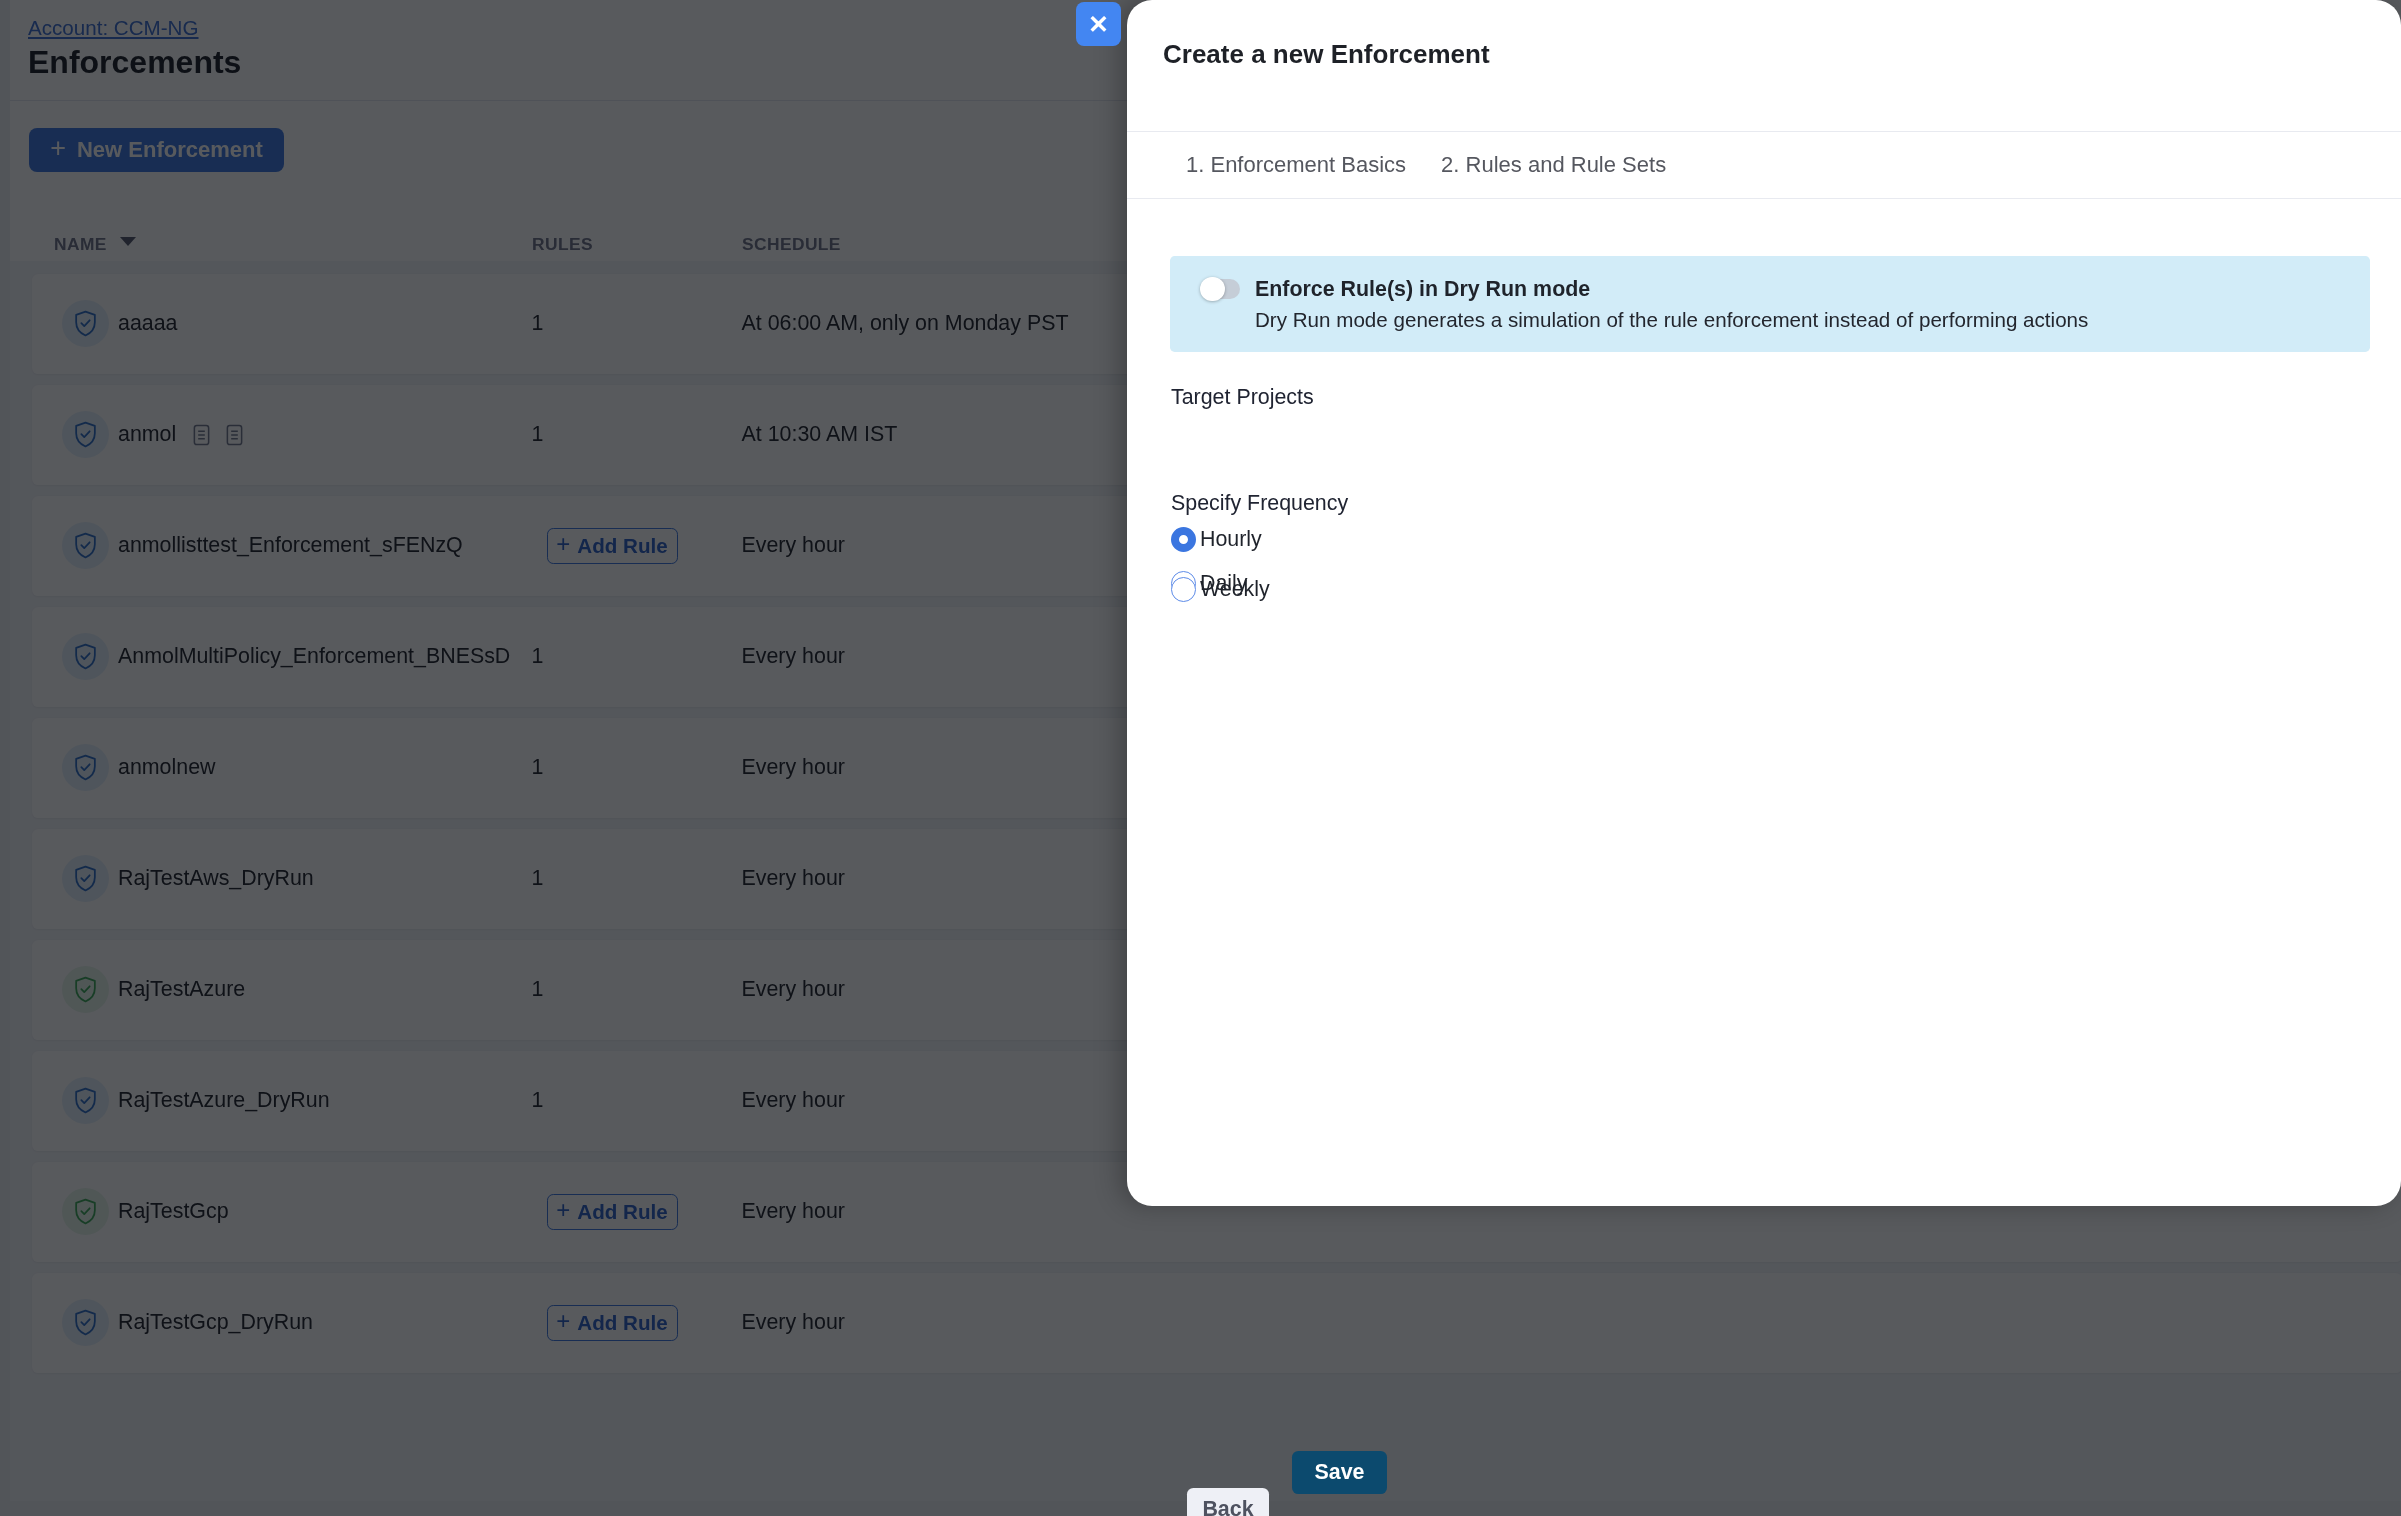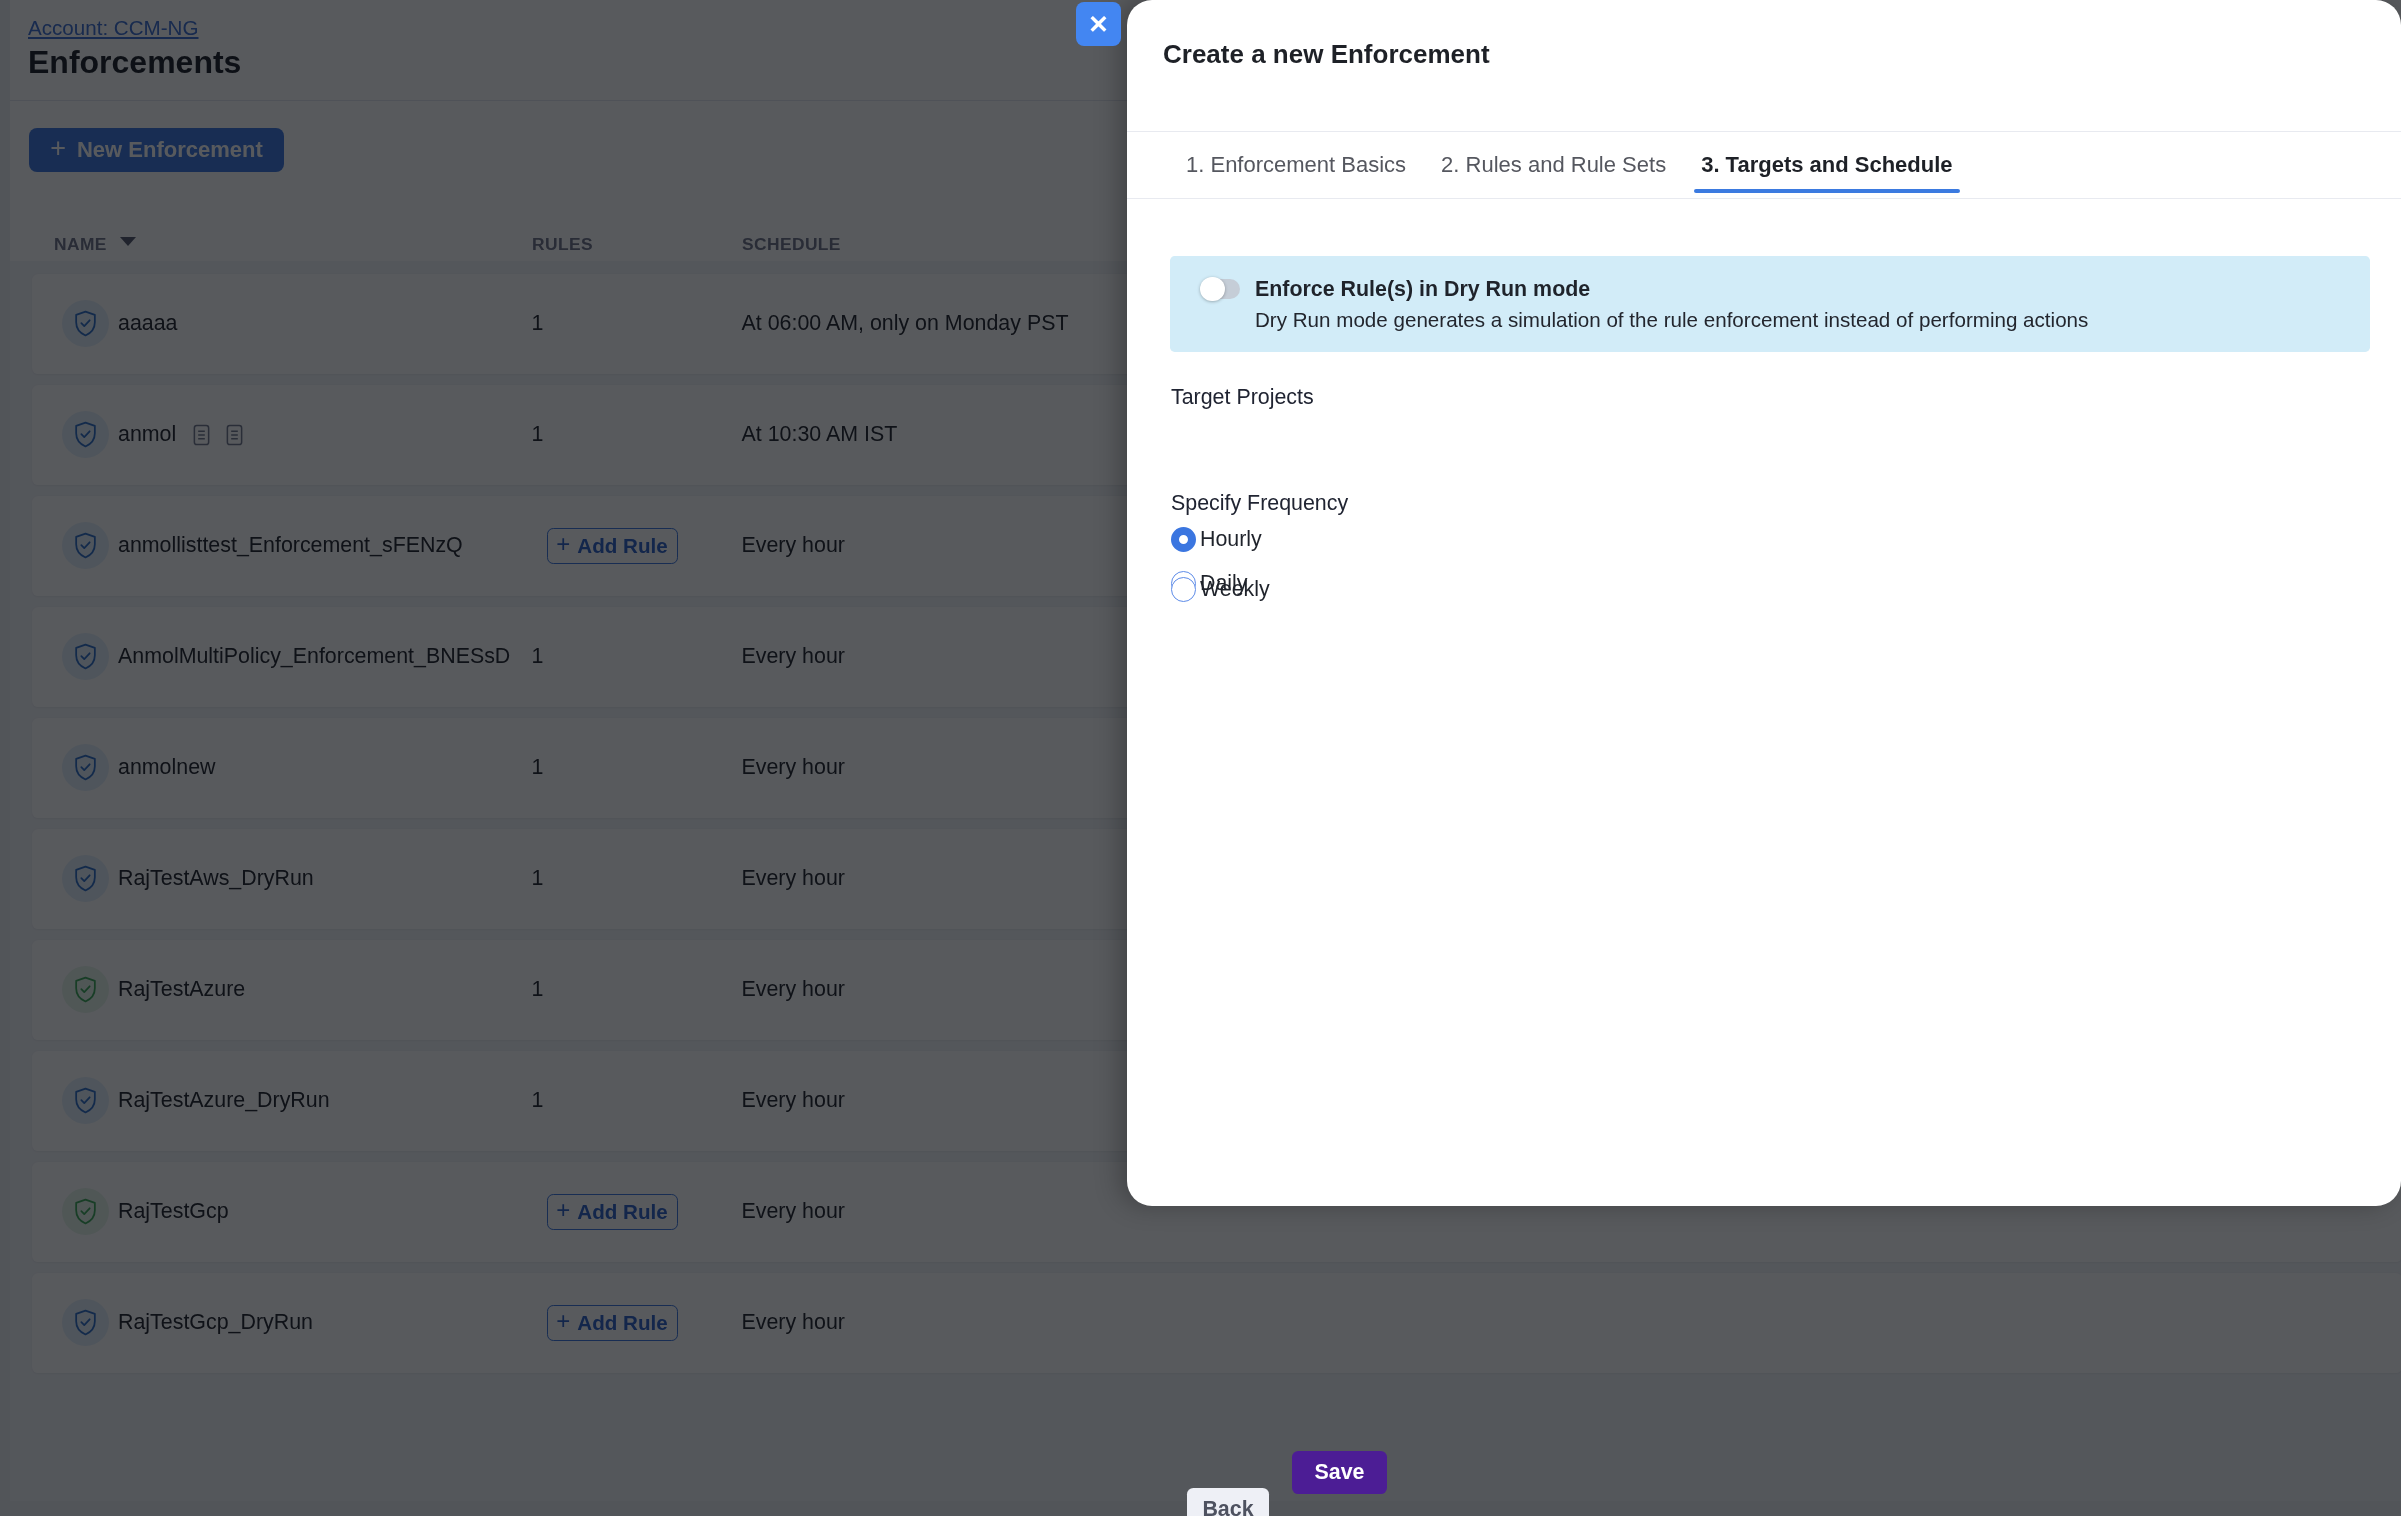--- a/index.html
+++ b/index.html
@@ -99,21 +99,21 @@
   .radio-row.r0 { top:527px; } .radio-row.r1 { top:571px; } .radio-row.r2 { top:577px; }
   .radio { width:25px; height:25px; border-radius:50%; background:#fff; flex:none; }
   .radio.checked   { border:8px solid #3b76e0; }
   .radio.unchecked { border:1.6px solid #5d8be8; }
   .radio-label { font-size:21.4px; color:#1f232b; }
 
   .back-btn { position:absolute; left:60px; top:1488px; width:82px; height:43px;
               background:#eef0f6; border:none; border-radius:6.3px; color:#4e5260;
               font-family:inherit; font-size:21.4px; font-weight:700; cursor:pointer; }
   .save-btn { position:absolute; left:165px; top:1451px; width:95px; height:43px;
-              background:#4c1d95; border:none; border-radius:6.3px; color:#fff;
+              background:#0c4a6e; border:none; border-radius:6.3px; color:#fff;
               font-family:inherit; font-size:21.4px; font-weight:700; cursor:pointer; }
 
   .close-btn { position:absolute; left:1076px; top:2.4px; width:45px; height:44px;
                background:#4386f2; border:none; border-radius:8px; z-index:60;
                color:#fff; font-size:25px; font-weight:700; font-family:inherit;
                display:flex; align-items:center; justify-content:center; cursor:pointer; }
 </style>
 </head>
 <body>
 
@@ -303,21 +303,20 @@
   <span>✕</span>
 </button>
 
 <div class="drawer">
   <h2 class="drawer-title">Create a new Enforcement</h2>
   <div class="drawer-divider"></div>
 
   <div class="tabbar">
     <span class="tab">1. Enforcement Basics</span>
     <span class="tab">2. Rules and Rule Sets</span>
-    <span class="tab active">3. Targets and Schedule</span>
   </div>
 
   <div class="dryrun">
     <span class="toggle">
       <span class="toggle-knob"></span>
     </span>
     <span class="dryrun-title">Enforce Rule(s) in Dry Run mode</span>
     <span class="dryrun-desc">Dry Run mode generates a simulation of the rule enforcement instead of performing actions</span>
   </div>
 

